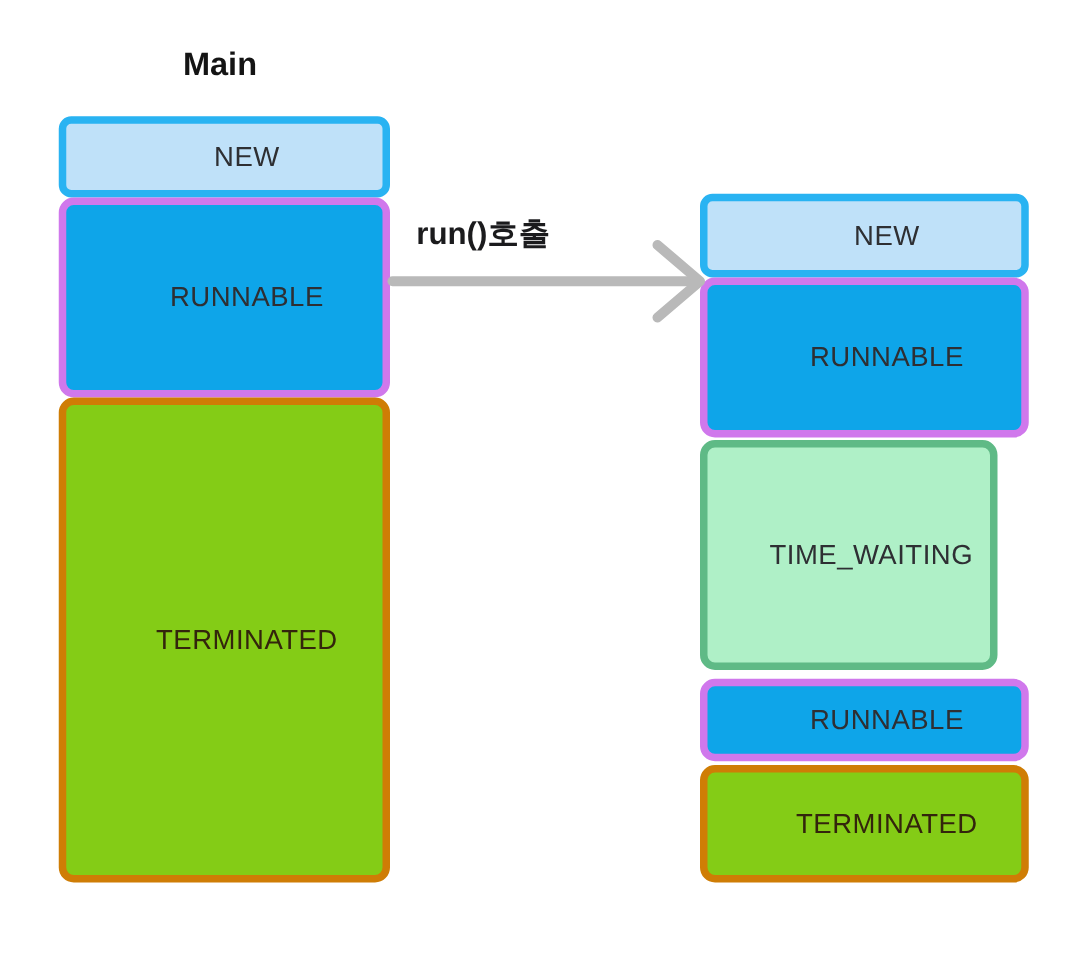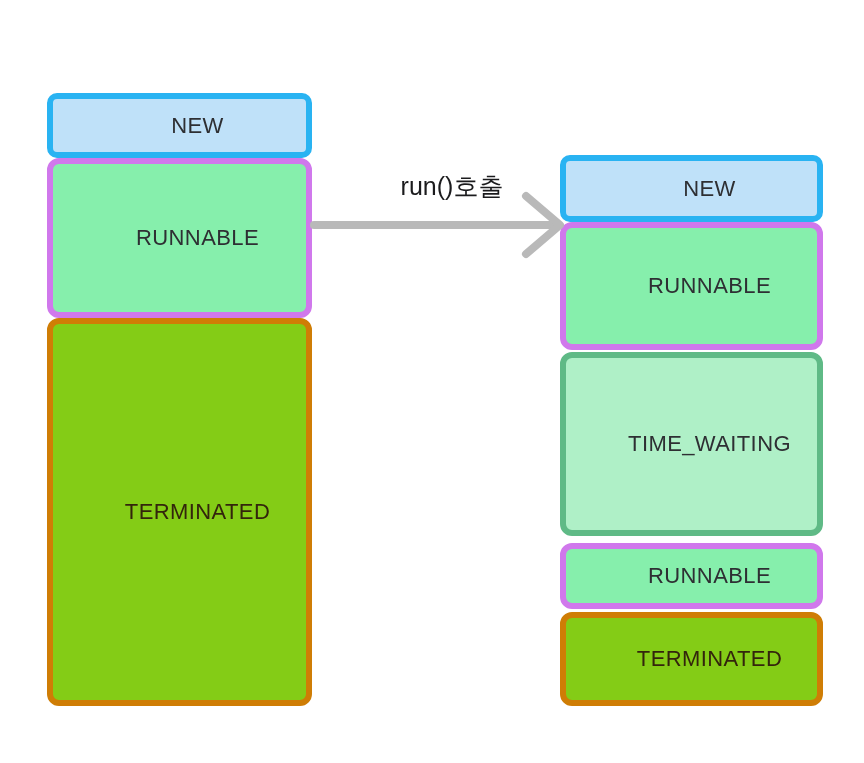--- a/index.html
+++ b/index.html
@@ -33,61 +33,61 @@
     align-items: center;
     justify-content: center;
     font-size: 22px;
     font-weight: 500;
     letter-spacing: 0.4px;
     color: #2e2f33;
     padding-left: 36px;
   }
   
   .state-new        { background: #bfe1f9; border-color: #29b3f2; border-radius: 10px; }
-  .state-runnable   { background: #86efac; border-color: #d078ec; }
+  .state-runnable   { background: #0ea5e9; border-color: #d078ec; }
   .state-terminated { background: #84cc16; border-color: #cf7d05; color: #33250c; }
   .state-timewaiting{ background: #aff0c7; border-color: #5fba86; }
 
   
   .m-title { left: 76px;  top: 36px; }
   .m-new        { left: 47px; top: 93px;  width: 265px; height: 65px;  }
   .m-runnable   { left: 47px; top: 158px; width: 265px; height: 160px; }
   .m-terminated { left: 47px; top: 318px; width: 265px; height: 388px; }
 
   
   .t-title { left: 587px; top: 104px; }
   .t-new         { left: 560px; top: 155px; width: 263px; height: 67px;  }
   .t-runnable    { left: 560px; top: 222px; width: 263px; height: 128px; }
-  .t-timewaiting { left: 560px; top: 352px; width: 263px; height: 184px; }
+  .t-timewaiting { left: 560px; top: 352px; width: 238px; height: 184px; }
   .t-runnable2   { left: 560px; top: 543px; width: 263px; height: 66px;  }
   .t-terminated  { left: 560px; top: 612px; width: 263px; height: 94px;  }
 
   .arrow-svg {
     position: absolute;
     left: 300px;
     top: 185px;
     width: 275px;
     height: 82px;
   }
   .arrow-label {
     position: absolute;
-    left: 352px;
+    left: 333px;
     top: 170px;
     width: 200px;
-    text-align: center;
     font-size: 25px;
-    font-weight: 400;
+    font-weight: 700;
     color: #1b1b1d;
   }
 </style>
 </head>
 <body>
 
 <div class="canvas">
 
+  <div class="col-title m-title">Main</div>
 
   <div class="block state-new m-new">NEW</div>
 
   <div class="block state-runnable m-runnable">RUNNABLE</div>
 
   <div class="block state-terminated m-terminated">TERMINATED</div>
 
 
   <div class="block state-new t-new">NEW</div>
 

